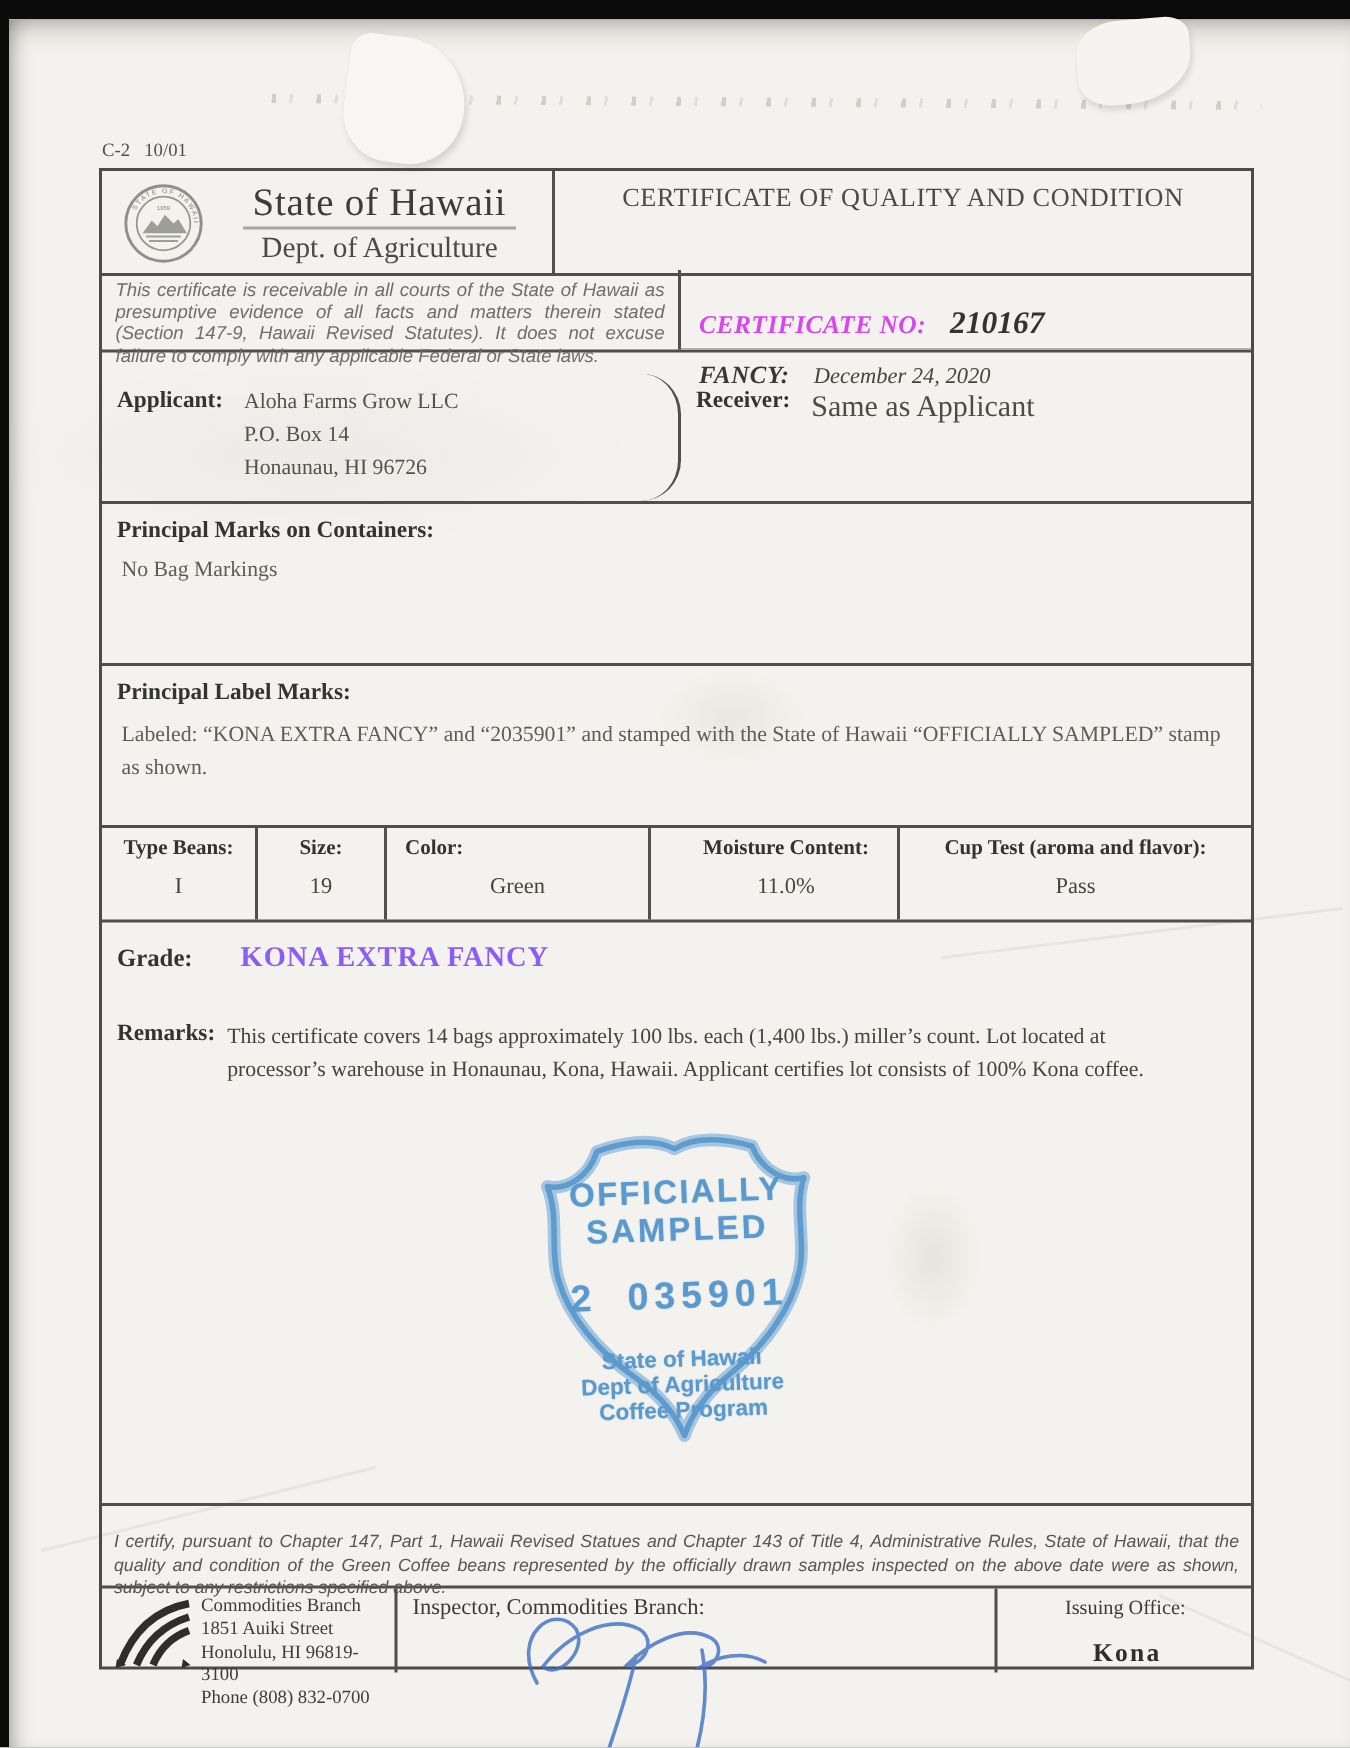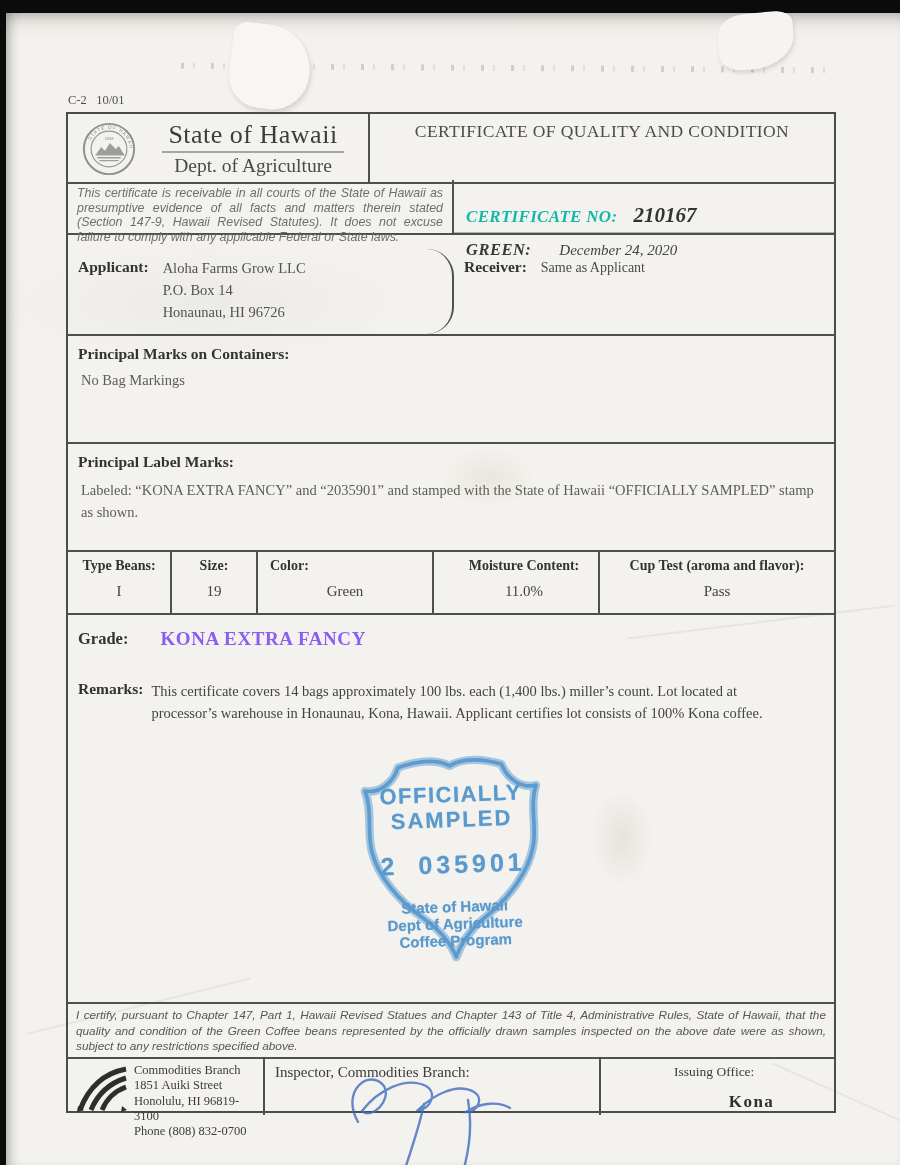--- a/index.html
+++ b/index.html
@@ -40,30 +40,30 @@
   .agency-block{position:absolute;left:74px;top:6px;width:222px;text-align:center;}
   .agency{display:inline-block;font-size:26px;letter-spacing:.5px;color:#3c3c3a;
           border-bottom:2px solid #58585480;padding:0 6px 1px;}
   .dept{font-size:19.5px;color:#4a4a46;margin-top:2px;}
   .title-block{padding-top:6px;text-align:center;font-size:17.5px;line-height:1.3;
                letter-spacing:.4px;color:#4b4b49;}
   
   .legal{font-family:"Liberation Sans", sans-serif;font-size:12.4px;line-height:1.18;
          color:#6e6e6e;padding:6px 9px;text-align:justify;}
   .certno-row{display:flex;align-items:baseline;padding:6px 12px 4px;border-bottom:1px solid #b4b3ae;}
-  .certno-label{font-weight:bold;font-size:17px;letter-spacing:.3px;color:#14b8a6;}
+  .certno-label{font-weight:bold;font-size:17px;letter-spacing:.3px;color:#d946ef;}
   .certno-value{font-weight:bold;font-size:21px;margin-left:16px;color:#333331;margin-top:17px;}
   .date-row{display:flex;align-items:baseline;padding:7px 12px 0;}
   .date-label{font-weight:bold;font-size:16.5px;letter-spacing:.5px;color:#383836;}
-  .date-value{font-size:15px;margin-left:28px;color:#45453f;}
+  .date-value{font-size:15px;margin-left:16px;color:#45453f;}
   
   .pair{display:flex;padding:9px 10px;}
   .pair .lbl{font-weight:bold;font-size:15.5px;color:#33332f;flex:0 0 auto;}
   .addr{margin-left:14px;font-size:14.5px;line-height:1.5;color:#53534d;}
-  .recv-val{margin-left:14px;font-size:14px;color:#4c4c46;padding-top:2px;}
+  .recv-val{margin-left:14px;font-size:20px;color:#4c4c46;padding-top:2px;}
   
   .sec-label{font-weight:bold;font-size:15.5px;color:#33332f;padding:9px 10px 0;}
   .sec-value{font-size:14.5px;color:#5d5d57;padding:9px 0 0 13px;}
   .r5 .sec-value{width:742px;line-height:1.5;}
   
   .spec-label{font-weight:bold;font-size:14px;color:#33332f;text-align:center;padding-top:6px;}
   .spec-value{font-size:15px;text-align:center;margin-top:9px;color:#44443e;}
   
   .grade-row{display:flex;align-items:center;padding:13px 10px 0;}
   .grade-lbl{font-weight:bold;font-size:16.5px;color:#33332f;}
@@ -78,27 +78,27 @@
   .stamp .st{position:absolute;left:0;width:100%;text-align:center;
              font-family:"Liberation Sans", sans-serif;font-weight:bold;
              text-shadow:0 0 1px rgba(78,146,204,.6);}
   .st-l1{top:32px;font-size:22px;letter-spacing:1.5px;}
   .st-l2{top:57px;font-size:22px;letter-spacing:2px;}
   .st-num{top:100px;font-family:"Liberation Mono", monospace;font-size:25px;letter-spacing:4px;}
   .st-num .gap{display:inline-block;width:20px;}
   .st-o1{top:148px;font-size:15px;} .st-o2{top:165px;font-size:15px;} .st-o3{top:182px;font-size:15px;}
   
   .certify{font-family:"Liberation Sans", sans-serif;font-style:italic;font-size:11.8px;
-           line-height:1.33;color:#565656;padding:4px 8px;text-align:justify;}
-  
-  .f-c1{left:0;width:197px;} .f-c2{left:197px;width:336px;} .f-c3{left:597px;width:173px;}
+           line-height:1.33;color:#565656;padding:16px 8px;text-align:justify;}
+  
+  .f-c1{left:0;width:197px;} .f-c2{left:197px;width:400px;} .f-c3{left:597px;width:173px;}
   .branch-logo{position:absolute;left:8px;top:7px;}
   .branch-text{position:absolute;left:66px;top:4px;font-size:12.5px;line-height:1.22;color:#3c3c38;}
   .inspector-lbl{padding:5px 0 0 10px;font-size:15px;color:#3a3a36;}
-  .issuing-lbl{padding:5px 0 0 9px;font-size:13.5px;color:#3a3a36;}
+  .issuing-lbl{padding:5px 0 0 9px;font-size:13.5px;color:#3a3a36;margin-left:36px;}
   .issuing-val{text-align:center;margin-top:12px;font-weight:bold;font-size:17px;
                letter-spacing:1.5px;color:#2e2e2a;}
   .signature{position:absolute;left:250px;top:938px;z-index:5;pointer-events:none;}
 </style>
 </head>
 <body>
 
 <div class="page">
   <div class="paper">
     <div class="tear-line"></div>
@@ -142,21 +142,21 @@
     <div class="row r2">
       <div class="cell vline" style="left:0;width:386px;">
         <div class="legal">This certificate is receivable in all courts of the State of Hawaii as presumptive evidence of all facts and matters therein stated (Section 147-9, Hawaii Revised Statutes). It does not excuse failure to comply with any applicable Federal or State laws.</div>
       </div>
       <div class="cell" style="left:386px;right:0;">
         <div class="certno-row">
           <span class="certno-label">CERTIFICATE NO:</span>
           <span class="certno-value">210167</span>
         </div>
         <div class="date-row">
-          <span class="date-label">GREEN:</span>
+          <span class="date-label">FANCY:</span>
           <span class="date-value">December 24, 2020</span>
         </div>
       </div>
     </div>
 
     <div class="row r3">
       <div class="cell vline" style="left:0;width:386px;border-radius:27px;">
         <div class="pair">
           <span class="lbl">Applicant:</span>
           <div class="addr">

